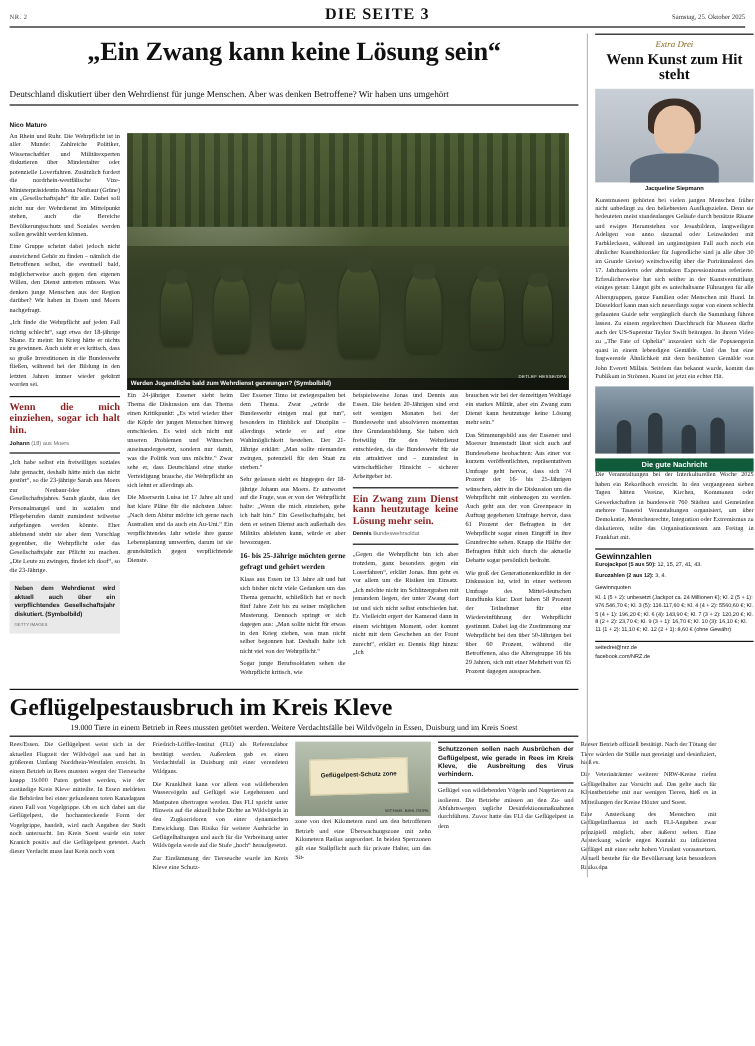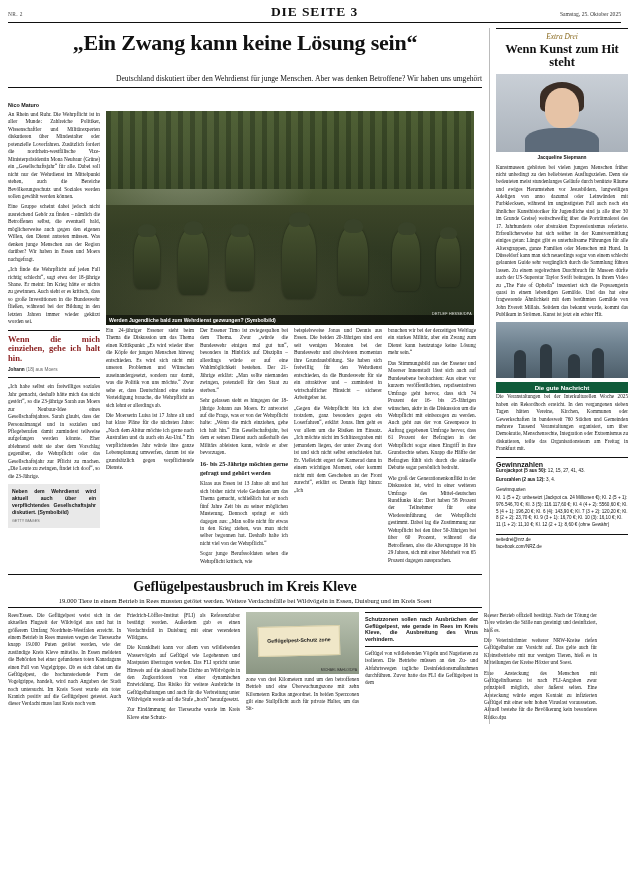--- a/index.html
+++ b/index.html
@@ -68,21 +68,21 @@
   .headline {
     font-size: 22px;
     font-weight: bold;
     text-align: center;
     line-height: 1.07;
     margin: 3px 0 19px 0;
     letter-spacing: -.2px;
   }
   .subhead {
     font-size: 7.6px;
-    text-align: right;
+    text-align: left;
     line-height: 1.25;
     margin-bottom: 14px;
     padding-bottom: 4px;
     border-bottom: .6px solid #111;
   }
   .byline {
     font-size: 5.4px;
     font-weight: bold;
     font-family: "Liberation Sans", sans-serif;
     margin: 3px 0 3px 0;
@@ -289,23 +289,22 @@
     text-align: center;
     margin: 3px 0 3px 0;
   }
   
   .lower {
     margin-top: 6px;
     border-top: 1.4px solid #111;
     padding-top: 3px;
   }
   .lower-head {
-    font-size: 14px;
-    font-weight: bold;
-    text-align: center;
+    font-size: 20px;
+    font-weight: bold;
     line-height: 1.05;
     margin: 2px 0 2px 0;
   }
   .lower-sub {
     font-size: 6.6px;
     text-align: center;
     border-bottom: .6px solid #111;
     padding-bottom: 3px;
     margin-bottom: 4px;
   }
@@ -410,21 +409,21 @@
       <div class="byline">Nico Maturo</div>
 
       <div class="art-grid">
 
         <div class="col c1">
           <p class="lead-col">An Rhein und Ruhr. Die Wehrpflicht ist in aller Munde: Zahlreiche Politiker, Wissenschaftler und Militärexperten diskutieren über Mindestalter oder potenzielle Loverfahren. Zusätzlich fordert die nordrhein-westfälische Vize-Ministerpräsidentin Mona Neubaur (Grüne) ein „Gesellschaftsjahr“ für alle. Dabei soll nicht nur der Wehrdienst im Mittelpunkt stehen, auch die Bereiche Bevölkerungsschutz und Soziales werden sollen gewählt werden können.</p>
           <p>Eine Gruppe scheint dabei jedoch nicht ausreichend Gehör zu finden – nämlich die Betroffenen selbst, die eventuell bald, möglicherweise auch gegen den eigenen Willen, den Dienst antreten müssen. Was denken junge Menschen aus der Region darüber? Wir haben in Essen und Moers nachgefragt.</p>
           <p>„Ich finde die Wehrpflicht auf jeden Fall richtig schlecht“, sagt etwa der 18-jährige Shane. Er meint: Im Krieg hätte er nichts zu gewinnen. Auch sieht er es kritisch, dass so große Investitionen in die Bundeswehr fließen, während bei der Bildung in den letzten Jahren immer wieder gekürzt worden sei.</p>
 
           <div class="quotebox">
-            <div class="q">Wenn die mich einziehen, gehe ich halt hin.</div>
+            <div class="q">Wenn die mich einziehen, sogar ich halt hin.</div>
             <div class="attr">
               <b>Johann</b>
               <span>(18) aus Moers</span>
             </div>
           </div>
 
           <p>„Ich habe selbst ein freiwilliges soziales Jahr gemacht, deshalb hätte mich das nicht gestört“, so die 23-jährige Sarah aus Moers zur Neubaur-Idee eines Gesellschaftsjahres. Sarah glaubt, dass der Personalmangel und in sozialen und Pflegeberufen damit zumindest teilweise aufgefangen werden könnte. Eher ablehnend steht sie aber dem Vorschlag gegenüber, die Wehrpflicht oder das Gesellschaftsjahr zur Pflicht zu machen. „Die Leute zu zwingen, findet ich doof“, so die 23-Jährige.</p>
 
           <div class="greybox">
             <div>Neben dem Wehrdienst wird aktuell auch über ein verpflichtendes Gesellschaftsjahr diskutiert. (Symbolbild)</div>
@@ -468,20 +467,27 @@
             <div class="sc">
               <p>Der Essener Timo ist zwiegespalten bei dem Thema. Zwar „würde die Bundeswehr einigen mal gut tun“, besonders in Hinblick auf Disziplin – allerdings würde er auf eine Wahlmöglichkeit bestehen. Der 21-Jährige erklärt: „Man sollte niemanden zwingen, potenziell für den Staat zu sterben.“</p>
               <p>Sehr gelassen sieht es hingegen der 18-jährige Johann aus Moers. Er antwortet auf die Frage, was er von der Wehrpflicht halte: „Wenn die mich einziehen, gehe ich halt hin.“ Ein Gesellschaftsjahr, bei dem er seinen Dienst auch außerhalb des Militärs ableisten kann, würde er aber bevorzugen.</p>
               <h4>16- bis 25-Jährige möchten gerne gefragt und gehört werden</h4>
               <p>Klaas aus Essen ist 13 Jahre alt und hat sich bisher nicht viele Gedanken um das Thema gemacht, schließlich hat er noch fünf Jahre Zeit bis zu seiner möglichen Musterung. Dennoch springt er sich dagegen aus: „Man sollte nicht für etwas in den Krieg ziehen, was man nicht selber begonnen hat. Deshalb halte ich nicht viel von der Wehrpflicht.“</p>
               <p>Sogar junge Berufssoldaten sehen die Wehrpflicht kritisch, wie</p>
             </div>
 
             <div class="sc">
               <p>beispielsweise Jonas und Dennis aus Essen. Die beiden 20-Jährigen sind erst seit wenigen Monaten bei der Bundeswehr und absolvieren momentan ihre Grundausbildung. Sie haben sich freiwillig für den Wehrdienst entschieden, da die Bundeswehr für sie ein attraktiver und – zumindest in wirtschaftlicher Hinsicht – sicherer Arbeitgeber ist.</p>
+              <div class="quotebox">
+                <div class="q">Ein Zwang zum Dienst kann heutzutage keine Lösung mehr sein.</div>
+                <div class="attr">
+                  <b>Dennis</b>
+                  <span>Bundeswehrsoldat</span>
+                </div>
+              </div>
               <p>„Gegen die Wehrpflicht bin ich aber trotzdem, ganz besonders gegen ein Loserfahren“, erklärt Jonas. Ihm geht es vor allem um die Risiken im Einsatz. „Ich möchte nicht im Schlitzergraben mit jemandem liegen, der unter Zwang dort ist und sich nicht selbst entschieden hat. Er. Vielleicht ergert der Kamerad dann in einem wichtigen Moment, oder kommt nicht mit dem Geschehen an der Front zurecht“, erklärt er. Dennis fügt hinzu: „Ich</p>
             </div>
 
             <div class="sc">
               <p>brauchen wir bei der derzeitigen Weltlage ein starkes Militär, aber ein Zwang zum Dienst kann heutzutage keine Lösung mehr sein.“</p>
               <p>Das Stimmungsbild aus der Essener und Moerser Innenstadt lässt sich auch auf Bundesebene beobachten: Aus einer vor kurzem veröffentlichten, repräsentativen Umfrage geht hervor, dass sich 74 Prozent der 16- bis 25-Jährigen wünschen, aktiv in die Diskussion um die Wehrpflicht mit einbezogen zu werden. Auch geht aus der von Greenpeace in Auftrag gegebenen Umfrage hervor, dass 61 Prozent der Befragten in der Wehrpflicht sogar einen Eingriff in ihre Grundrechte sehen. Knapp die Hälfte der Befragten fühlt sich durch die aktuelle Debatte sogar persönlich bedroht.</p>
               <p>Wie groß der Generationenkonflikt in der Diskussion ist, wird in einer weiteren Umfrage des Mittel-deutschen Rundfunks klar: Dort haben 58 Prozent der Teilnehmer für eine Wiedereinführung der Wehrpflicht gestimmt. Dabei lag die Zustimmung zur Wehrpflicht bei den über 50-Jährigen bei über 60 Prozent, während die Betroffenen, also die Altersgruppe 16 bis 29 Jahren, sich mit einer Mehrheit von 65 Prozent dagegen aussprachen.</p>
             </div>
 
           </div>

